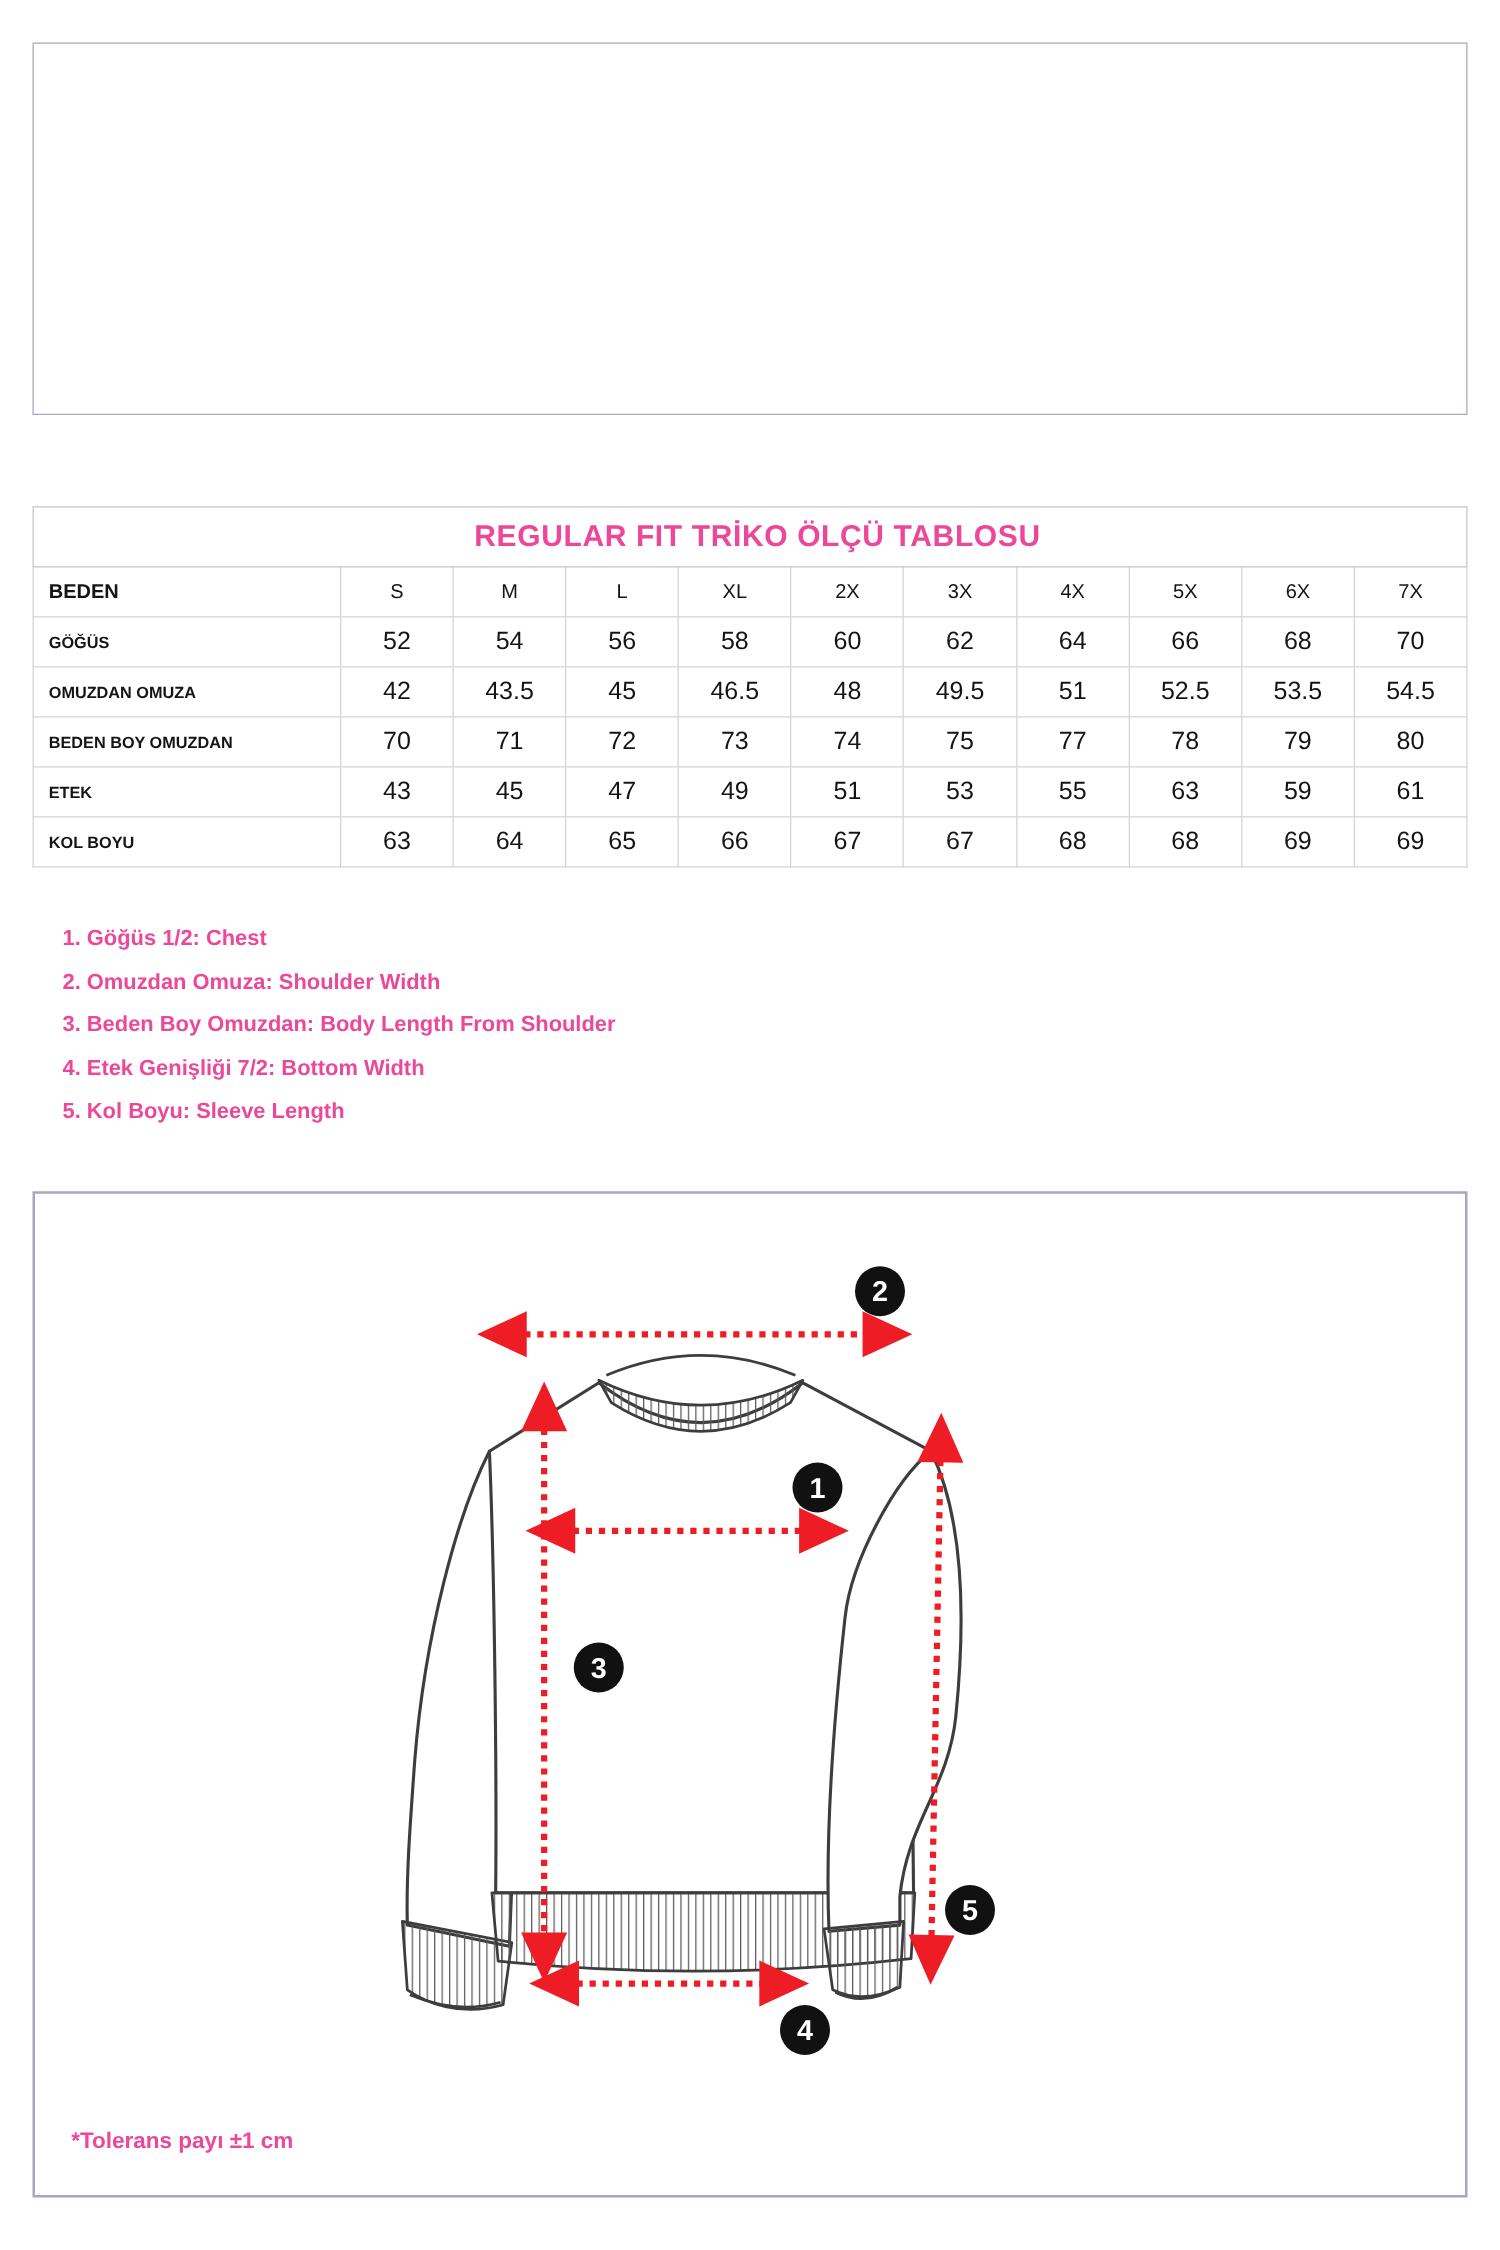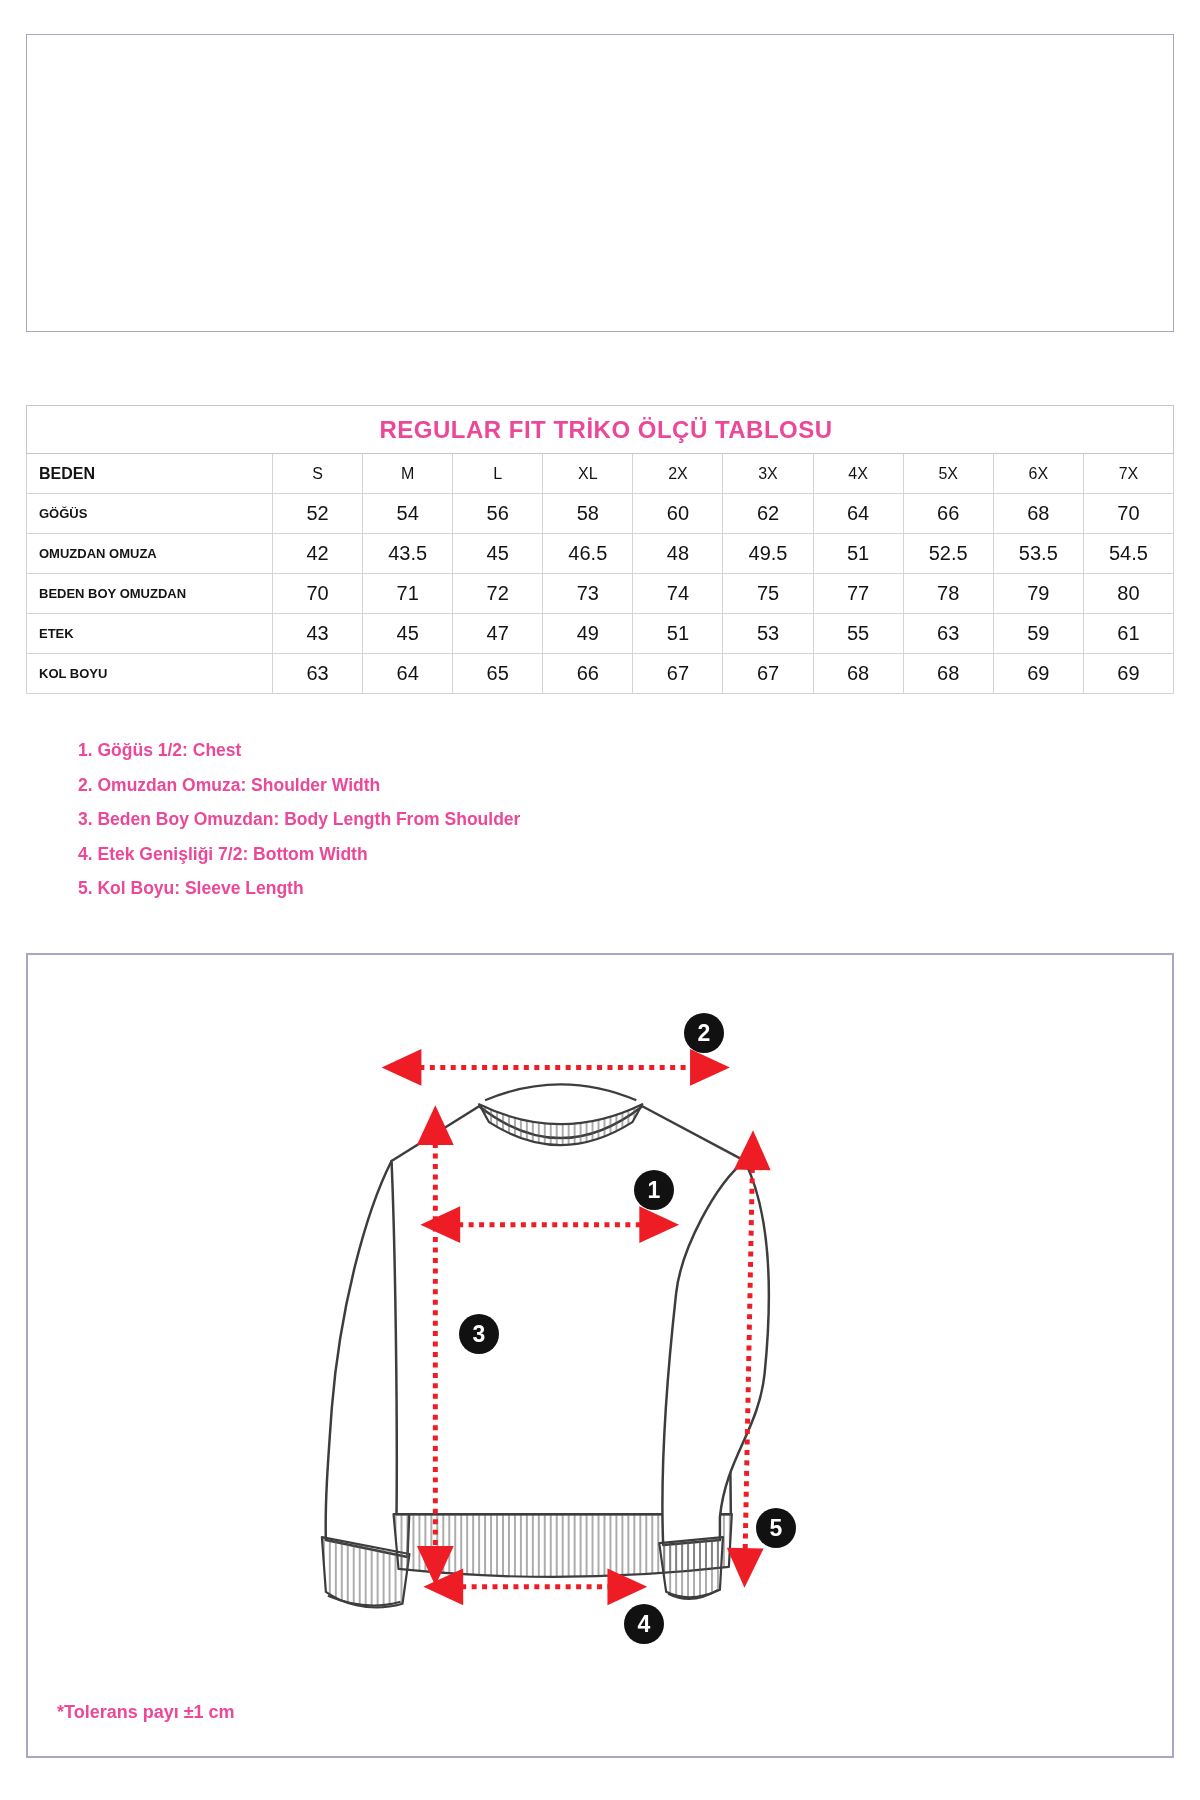--- a/index.html
+++ b/index.html
@@ -26,21 +26,21 @@
     border:1px solid #d4d4d4;height:39px;text-align:center;vertical-align:middle;
     font-size:20px;color:#141414;padding:0;
   }
   tr td:first-child{
     text-align:left;padding-left:12px;font-weight:bold;font-size:13px;
   }
   #header-row td{font-size:16px;}
 
   
   #legend{position:absolute;left:50px;top:742px;font-size:17.5px;font-weight:bold;line-height:1;}
-  #legend .legend-item{margin-bottom:17px;margin-left:28px;}
+  #legend .legend-item{margin-bottom:17px;}
 
   
   #diagram{left:26px;top:953px;width:1148px;height:805px;}
   #diagram svg{position:absolute;left:0;top:0;}
   .marker{
     position:absolute;width:40px;height:40px;border-radius:50%;
     color:#fff;display:flex;align-items:center;justify-content:center;
     font-size:23px;font-weight:bold;
   }
   #footer-note{position:absolute;left:29px;top:747px;font-size:18px;font-weight:bold;}

